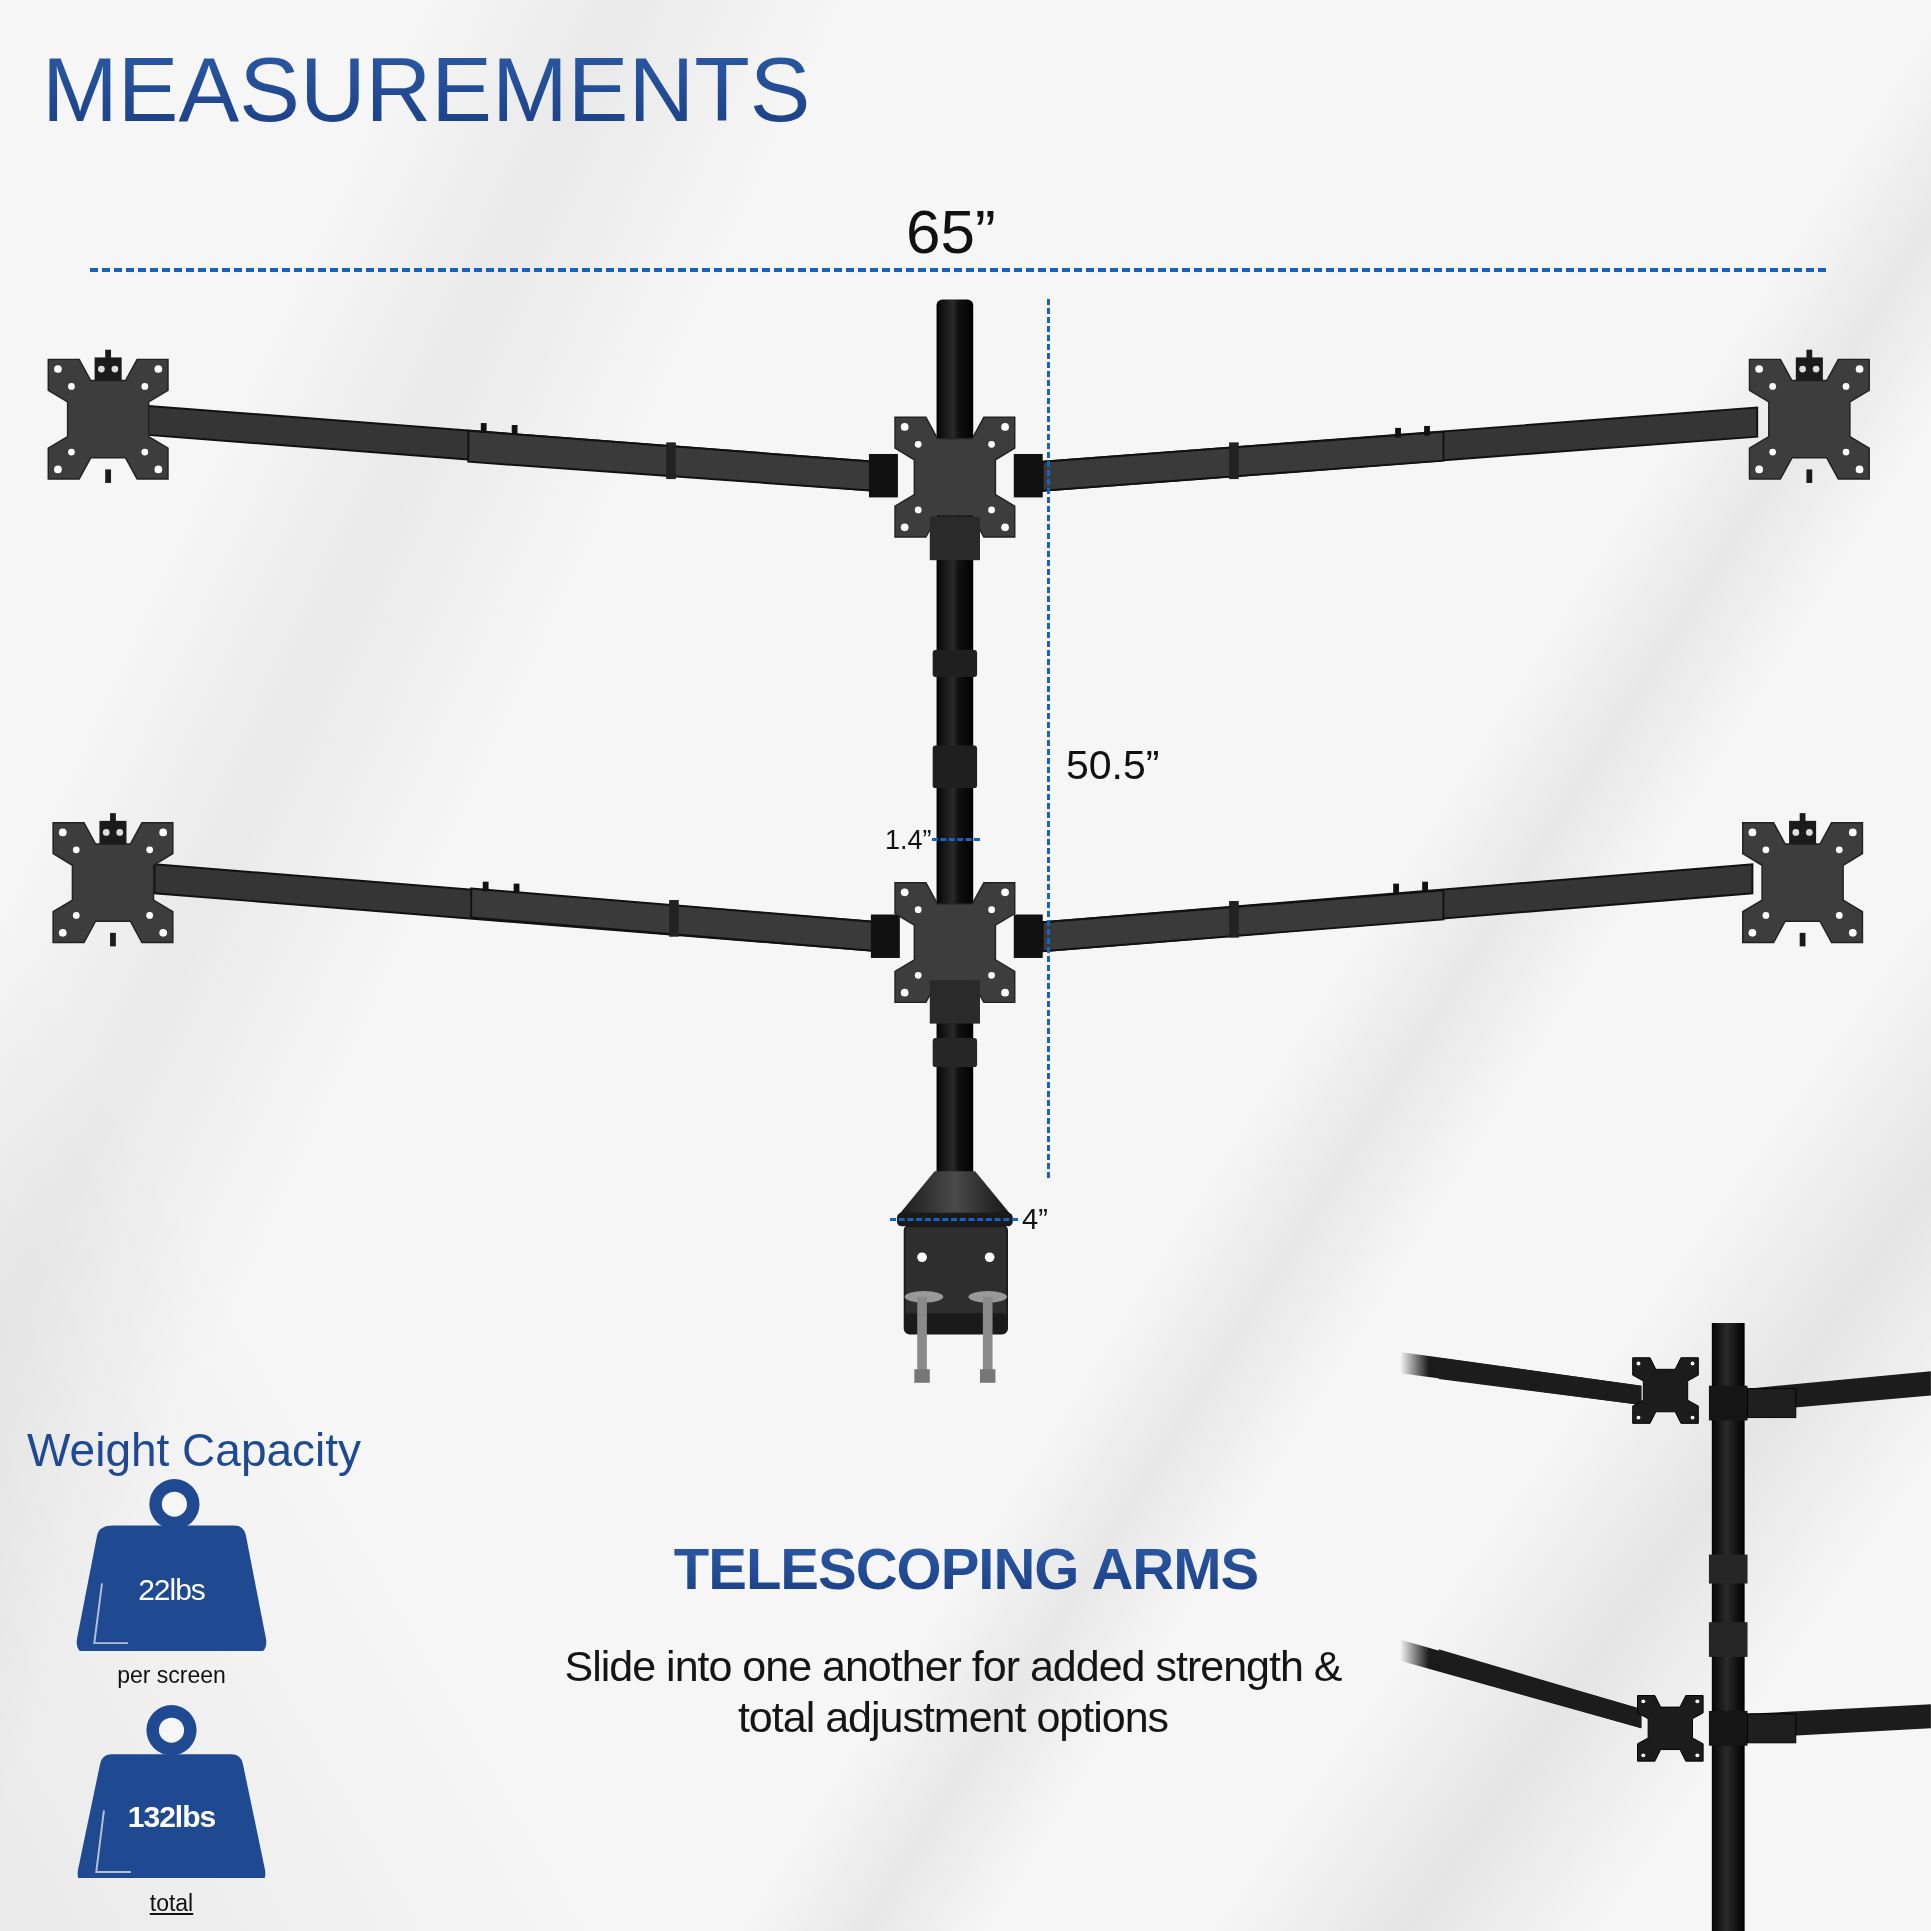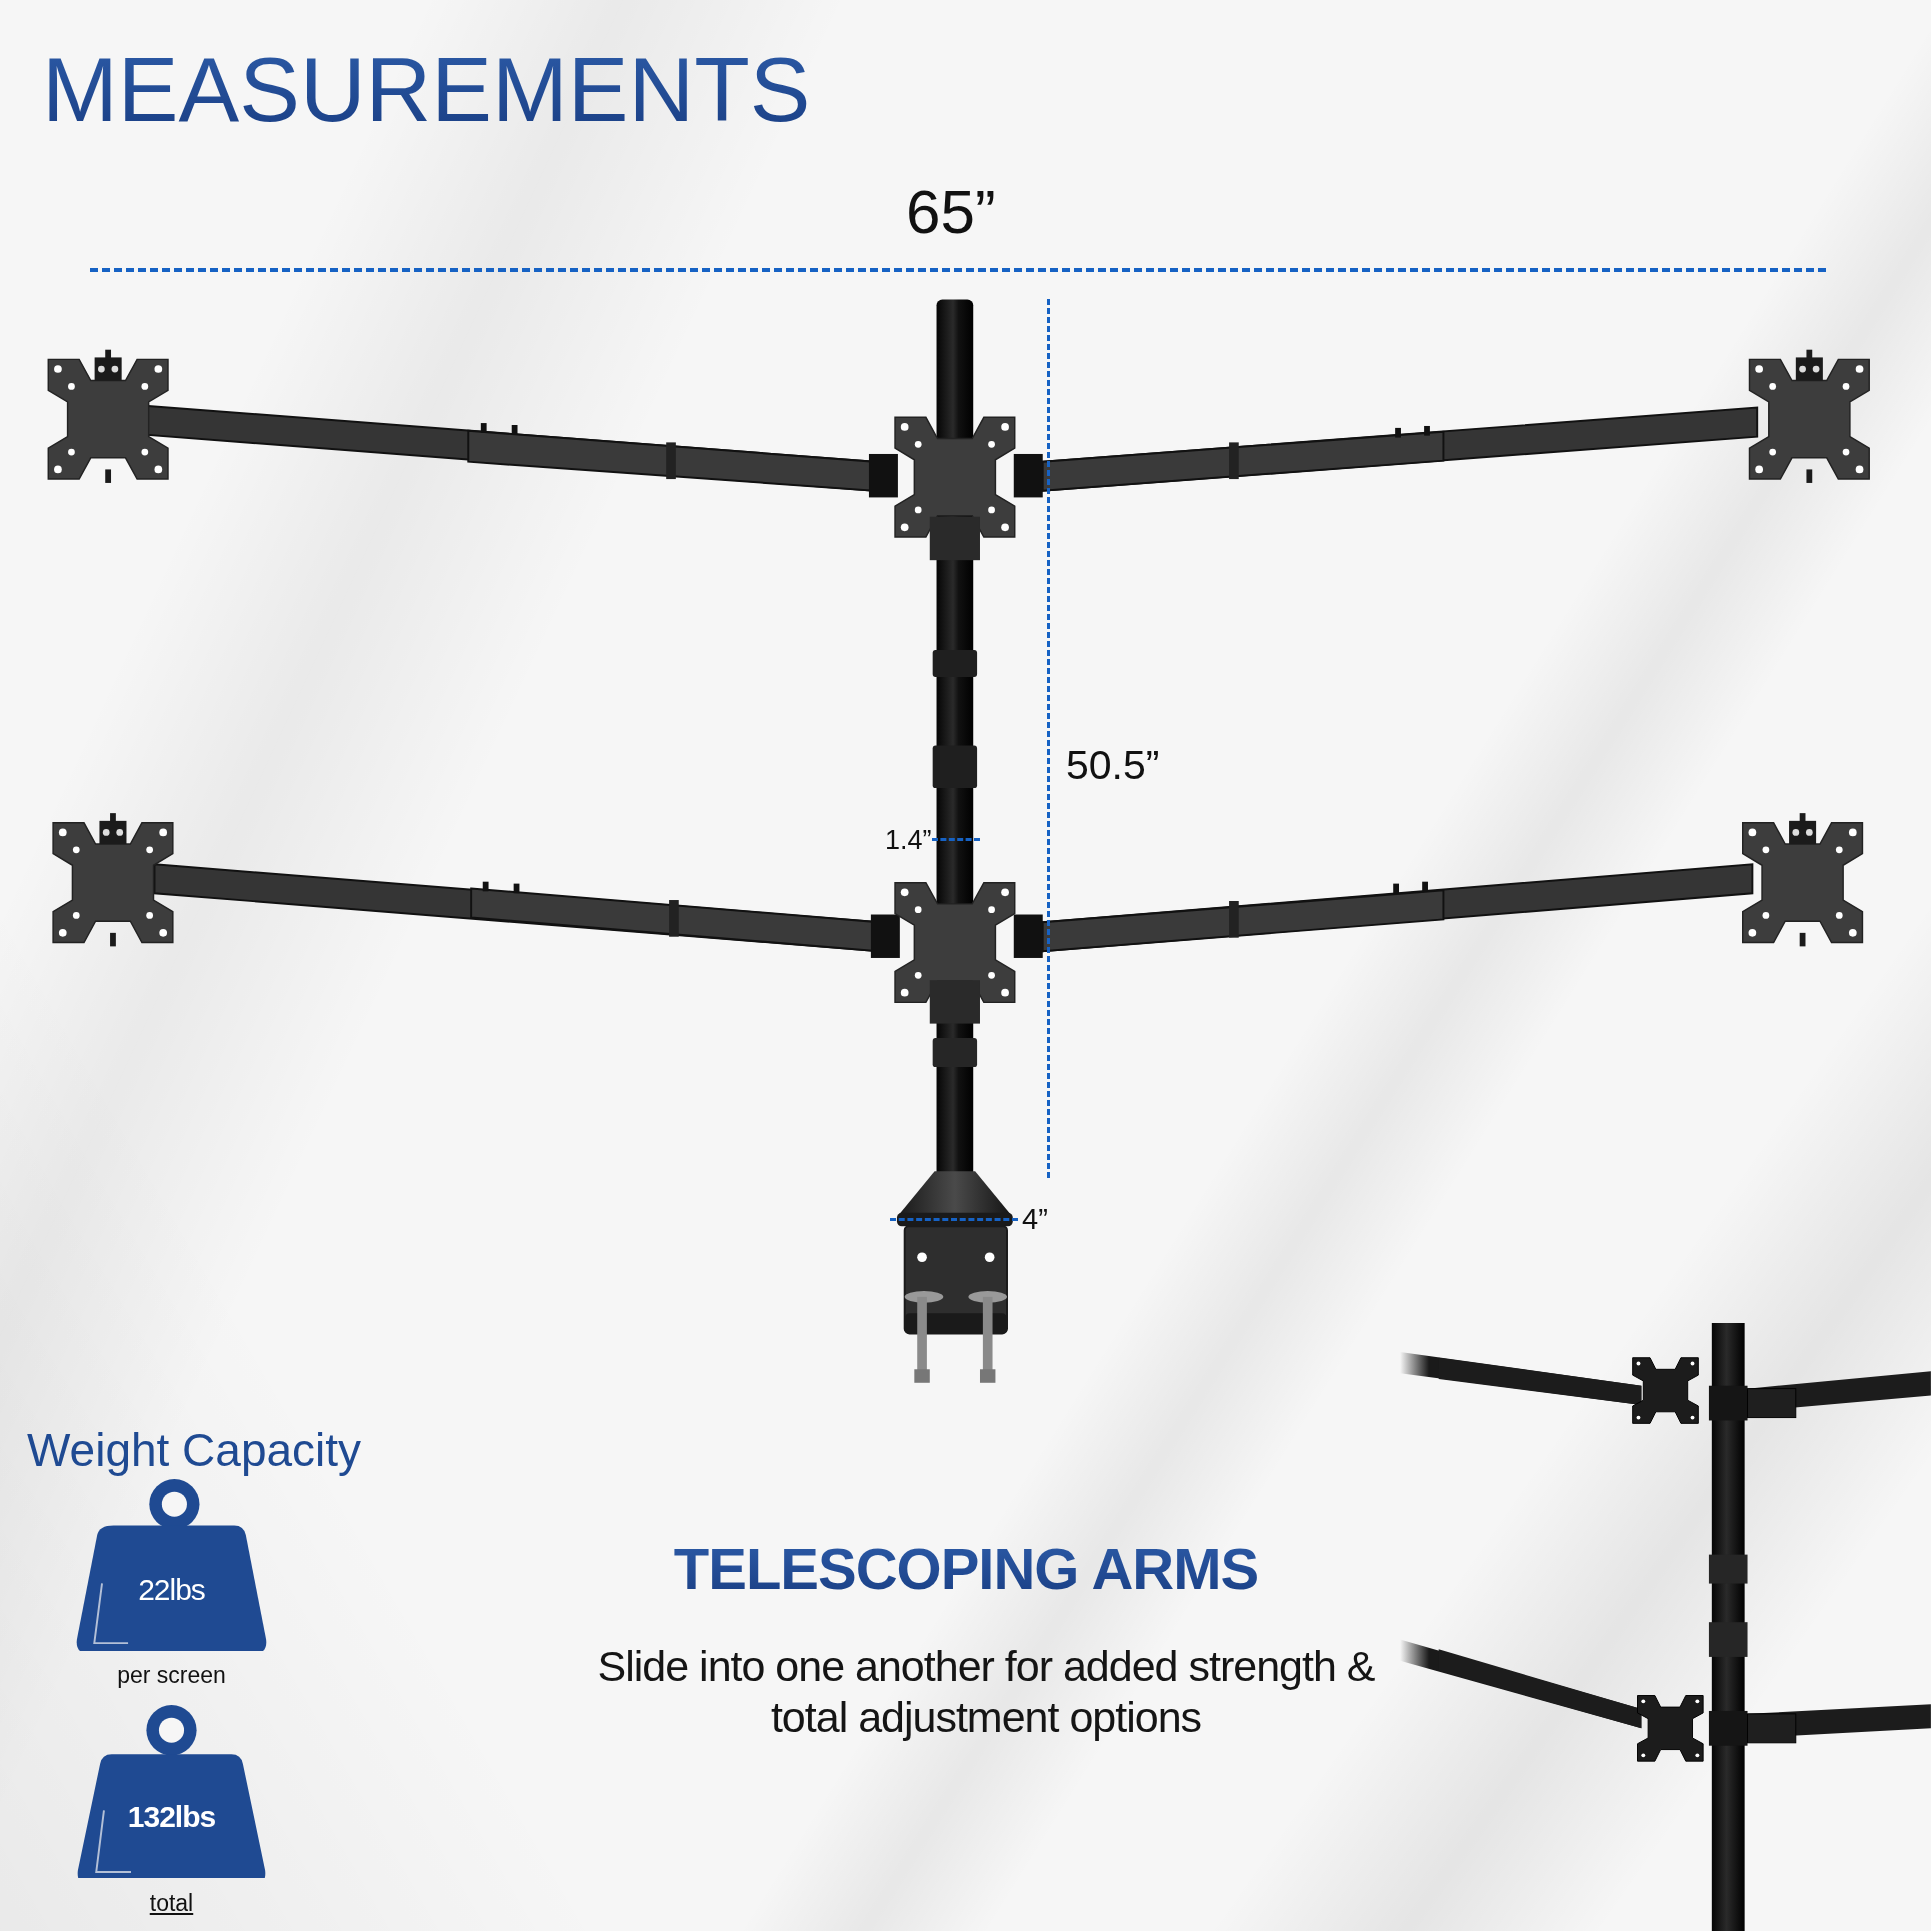--- a/index.html
+++ b/index.html
@@ -14,21 +14,21 @@
       #f6f6f6;
   }
   .abs { position: absolute; }
   .title {
     left: 42px; top: 44px; font-size: 91px; letter-spacing: 0px;
     color: #1f4a92; font-weight: 400; line-height: 1;
     background: linear-gradient(#2c5aa6, #1a3f85);
     -webkit-background-clip: text; background-clip: text; -webkit-text-fill-color: transparent;
   }
   .dim-label { color: #111; font-weight: 300; line-height: 1; }
-  .dim-65 { left: 906px; top: 181px; font-size: 62px; text-align: center; }
+  .dim-65 { left: 906px; top: 201px; font-size: 62px; text-align: center; }
   .dim-395 { left: 1066px; top: 745px; font-size: 41px; }
   .dim-14 { left: 885px; top: 827px; font-size: 27px; }
   .dim-4 { left: 1022px; top: 1205px; font-size: 29px; }
   .hdash {
     left: 90px; top: 268px; width: 1736px; height: 0;
     border-top: 4.8px dashed #1662c4;
   }
   .vdash {
     left: 1047px; top: 299px; width: 0; height: 879px;
     border-left: 3.9px dashed #1662c4;
@@ -43,21 +43,21 @@
     color: #fff; font-size: 30px; line-height: 1; letter-spacing: -1px;
   }
 
   .tele-title {
     left: 483px; top: 1540px; width: 966px; text-align: center;
     font-size: 58px; font-weight: 700; color: #1f4a92; line-height: 1; letter-spacing: -1px;
     background: linear-gradient(#2c5aa6, #1a3f85);
     -webkit-background-clip: text; background-clip: text; -webkit-text-fill-color: transparent;
   }
   .tele-sub {
-    left: 484px; top: 1641px; width: 1004px; text-align: center;
+    left: 451px; top: 1641px; width: 1004px; text-align: center;
     font-size: 43px; font-weight: 300; color: #151515; line-height: 51px; letter-spacing: -1px;
   }
 </style>
 </head>
 <body>
 
 <div class="abs title">MEASUREMENTS</div>
 
 <div class="abs dim-label dim-65">65”</div>
 <div class="abs hdash"></div>

